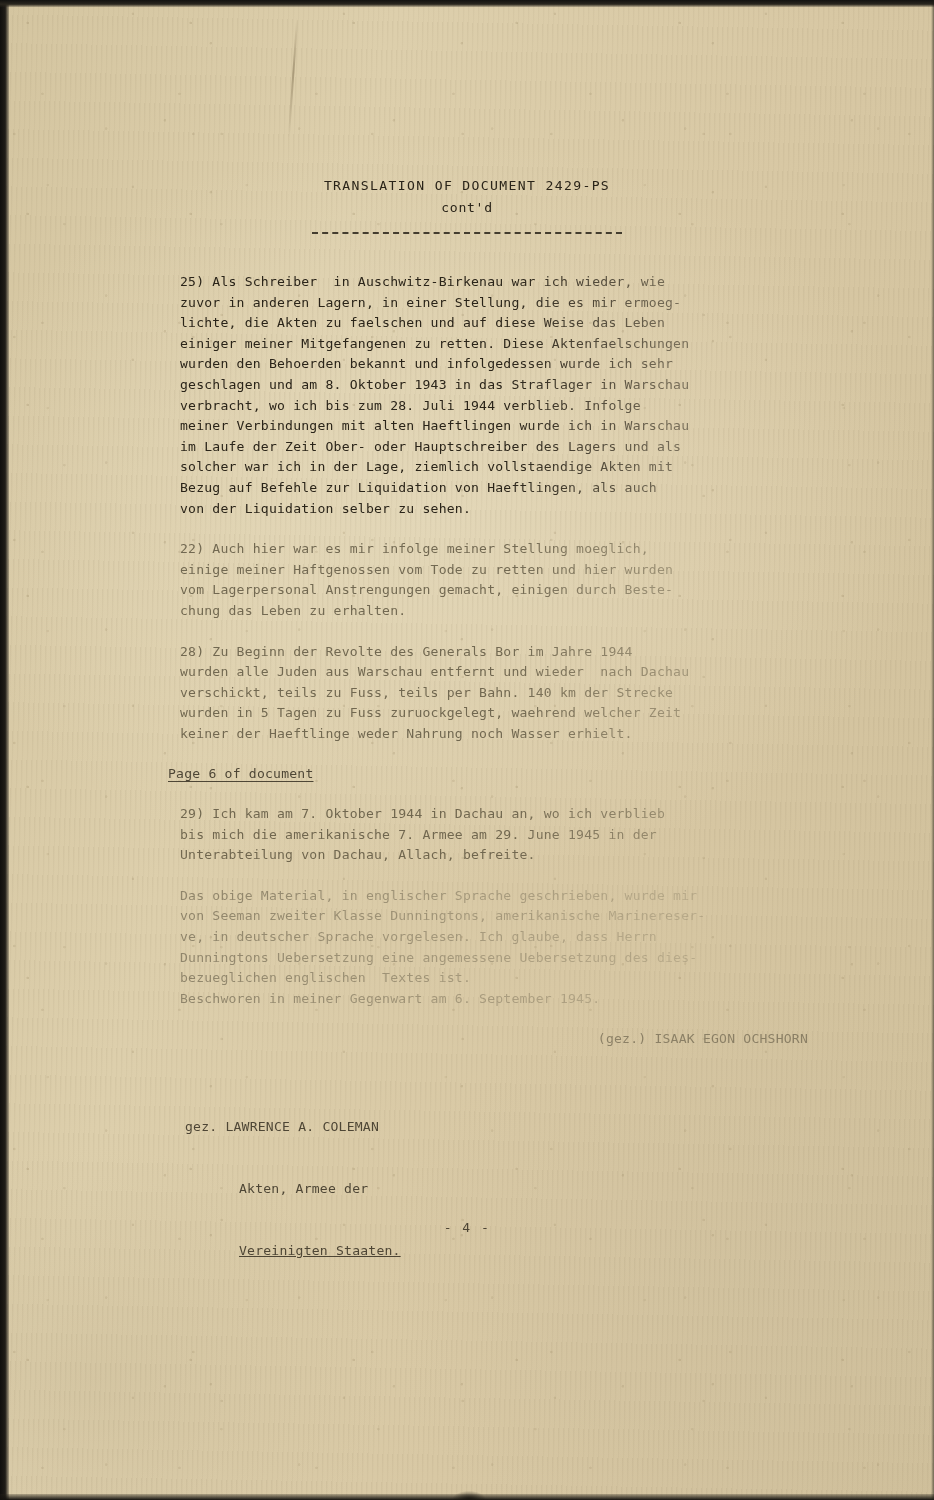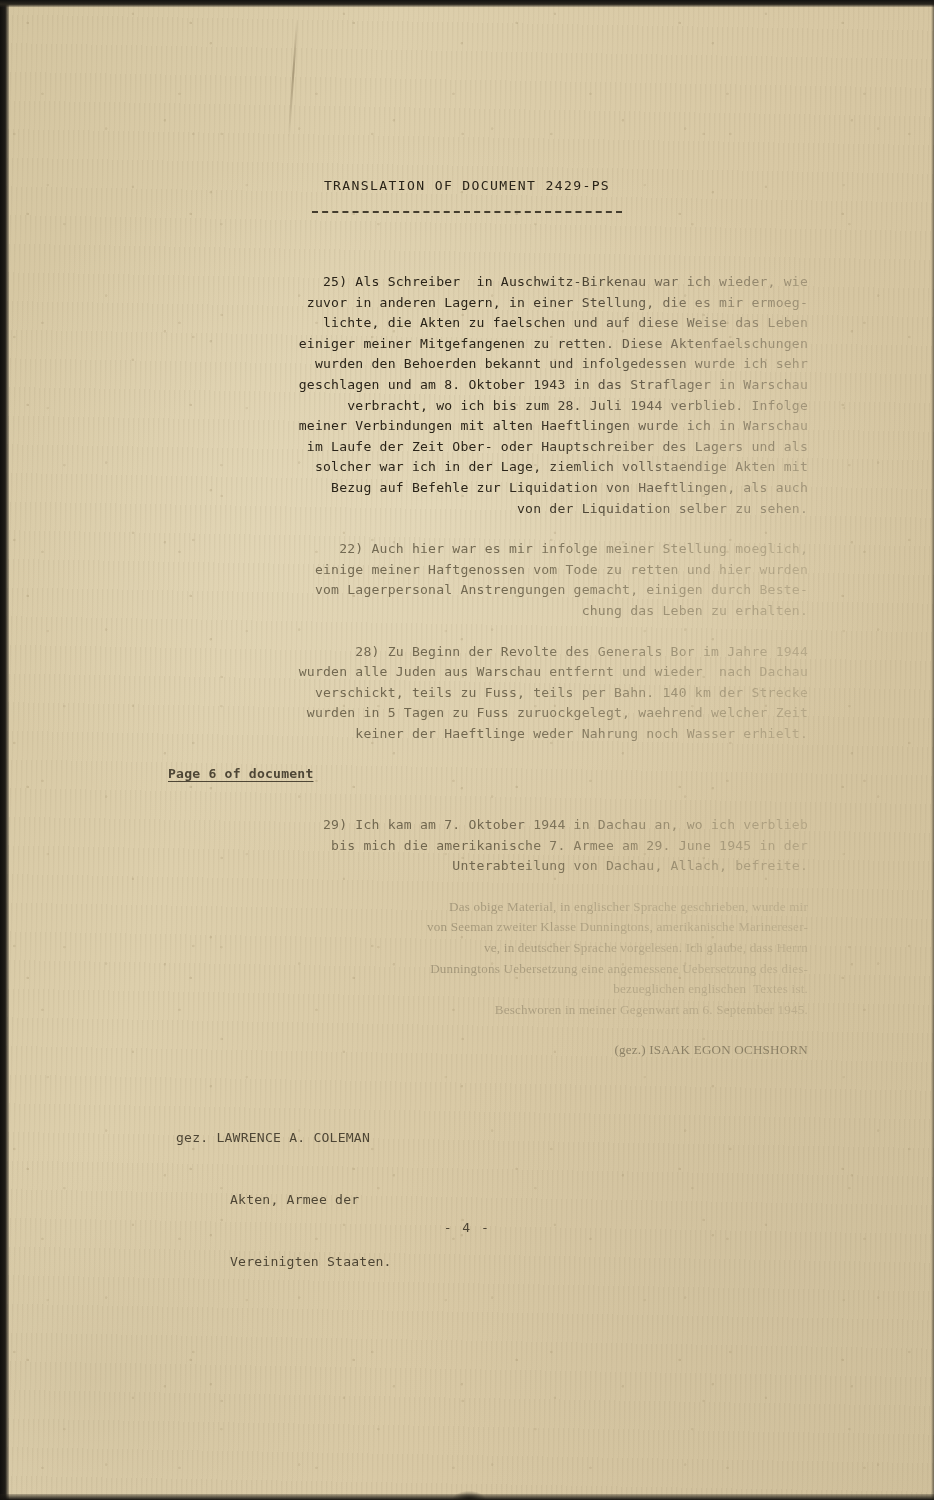--- a/index.html
+++ b/index.html
@@ -125,60 +125,58 @@
     opacity: 0.85;
   }
 
   .body {
     position: absolute;
     left: 168px;
     top: 272px;
     width: 640px;
   }
   .para {
-    margin: 0 0 20px 6px;
+    margin: 0 0 20px 12px;
     white-space: pre-wrap;
-    text-align: right;
   }
 
   .section-head {
-    margin: 0 0 30px 0;
+    margin: 0 0 19px 0;
     text-decoration: underline;
     text-underline-offset: 3px;
     white-space: pre;
-    font-weight: bold;
   }
 
   .signed-line {
     margin: 10px 0 0 0;
     padding-left: 280px;
     white-space: pre;
     opacity: 0.88;
     text-align: right;
   }
 
   .closing-block {
-    margin: 26px 0 0 8px;
+    margin: 26px 0 0 17px;
     white-space: pre-wrap;
   }
 
   .page-number {
     position: absolute;
     left: 0;
     top: 1218px;
     width: 934px;
     text-align: center;
     letter-spacing: 1.4px;
   }
 
   
   .f1 { color: #2a2419; }
   .f2 { color: #3b3426; opacity: 0.88; }
   .f3 { color: #4d4531; opacity: 0.74; }
-  .f4 { color: #5c5440; opacity: 0.60; font-family: Liberation Serif, serif; }
+  .f4 { color: #5c5440; opacity: 0.60; }
 
   .ink-fade-right {
     -webkit-mask-image: linear-gradient(90deg, #000 0%, #000 52%, rgba(0,0,0,0.45) 86%, rgba(0,0,0,0.3) 100%);
             mask-image: linear-gradient(90deg, #000 0%, #000 52%, rgba(0,0,0,0.45) 86%, rgba(0,0,0,0.3) 100%);
   }
   .ink-fade-strong {
     -webkit-mask-image: linear-gradient(100deg, #000 0%, rgba(0,0,0,0.72) 40%, rgba(0,0,0,0.42) 75%, rgba(0,0,0,0.3) 100%);
             mask-image: linear-gradient(100deg, #000 0%, rgba(0,0,0,0.72) 40%, rgba(0,0,0,0.42) 75%, rgba(0,0,0,0.3) 100%);
   }
 </style>
@@ -188,20 +186,21 @@
 <div class="page">
 
   <div class="grain"></div>
   <div class="vgrain"></div>
   <div class="crease"></div>
 
   <div class="typed">
 
     <div class="heading-block">
       <div class="heading-line f1">TRANSLATION OF DOCUMENT 2429-PS</div>
+      <div class="heading-sub f1">cont'd</div>
       <div class="rule"></div>
     </div>
 
     <div class="body">
 
       <p class="para f1 ink-fade-right">25) Als Schreiber  in Auschwitz-Birkenau war ich wieder, wie
 zuvor in anderen Lagern, in einer Stellung, die es mir ermoeg-
 lichte, die Akten zu faelschen und auf diese Weise das Leben
 einiger meiner Mitgefangenen zu retten. Diese Aktenfaelschungen
 wurden den Behoerden bekannt und infolgedessen wurde ich sehr
@@ -236,21 +235,21 @@
 ve, in deutscher Sprache vorgelesen. Ich glaube, dass Herrn
 Dunningtons Uebersetzung eine angemessene Uebersetzung des dies-
 bezueglichen englischen  Textes ist.
 Beschworen in meiner Gegenwart am 6. September 1945.</p>
 
       <p class="signed-line f4">(gez.) ISAAK EGON OCHSHORN</p>
 
       <div class="closing-block">
         <div class="f2">gez. LAWRENCE A. COLEMAN</div>
         <div class="f2" style="padding-left:54px;">Akten, Armee der</div>
-        <div class="f2" style="padding-left:54px;">Vereinigten Staaten.</div>
+        <div class="f2" style="padding-left:54px;text-decoration:underline;">Vereinigten Staaten.</div>
       </div>
 
     </div>
 
     <div class="page-number f2">- 4 -</div>
 
   </div>
 
   <div class="edge-left"></div>
   <div class="edge-top"></div>

